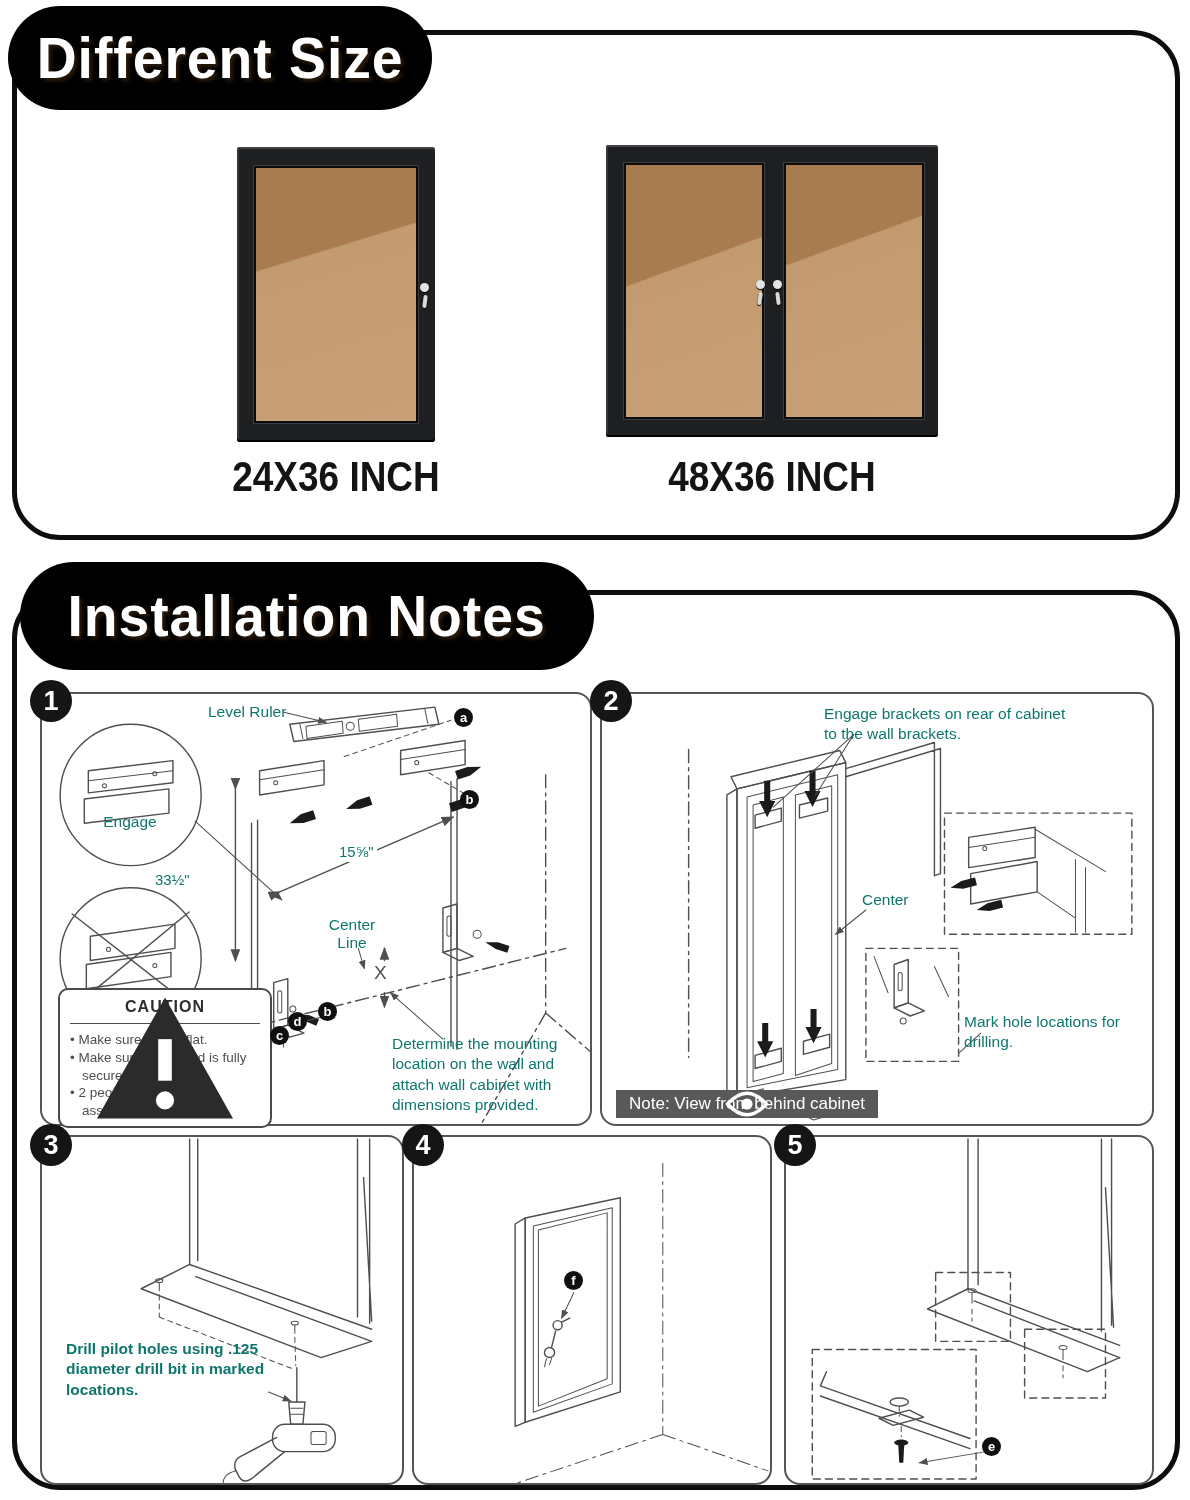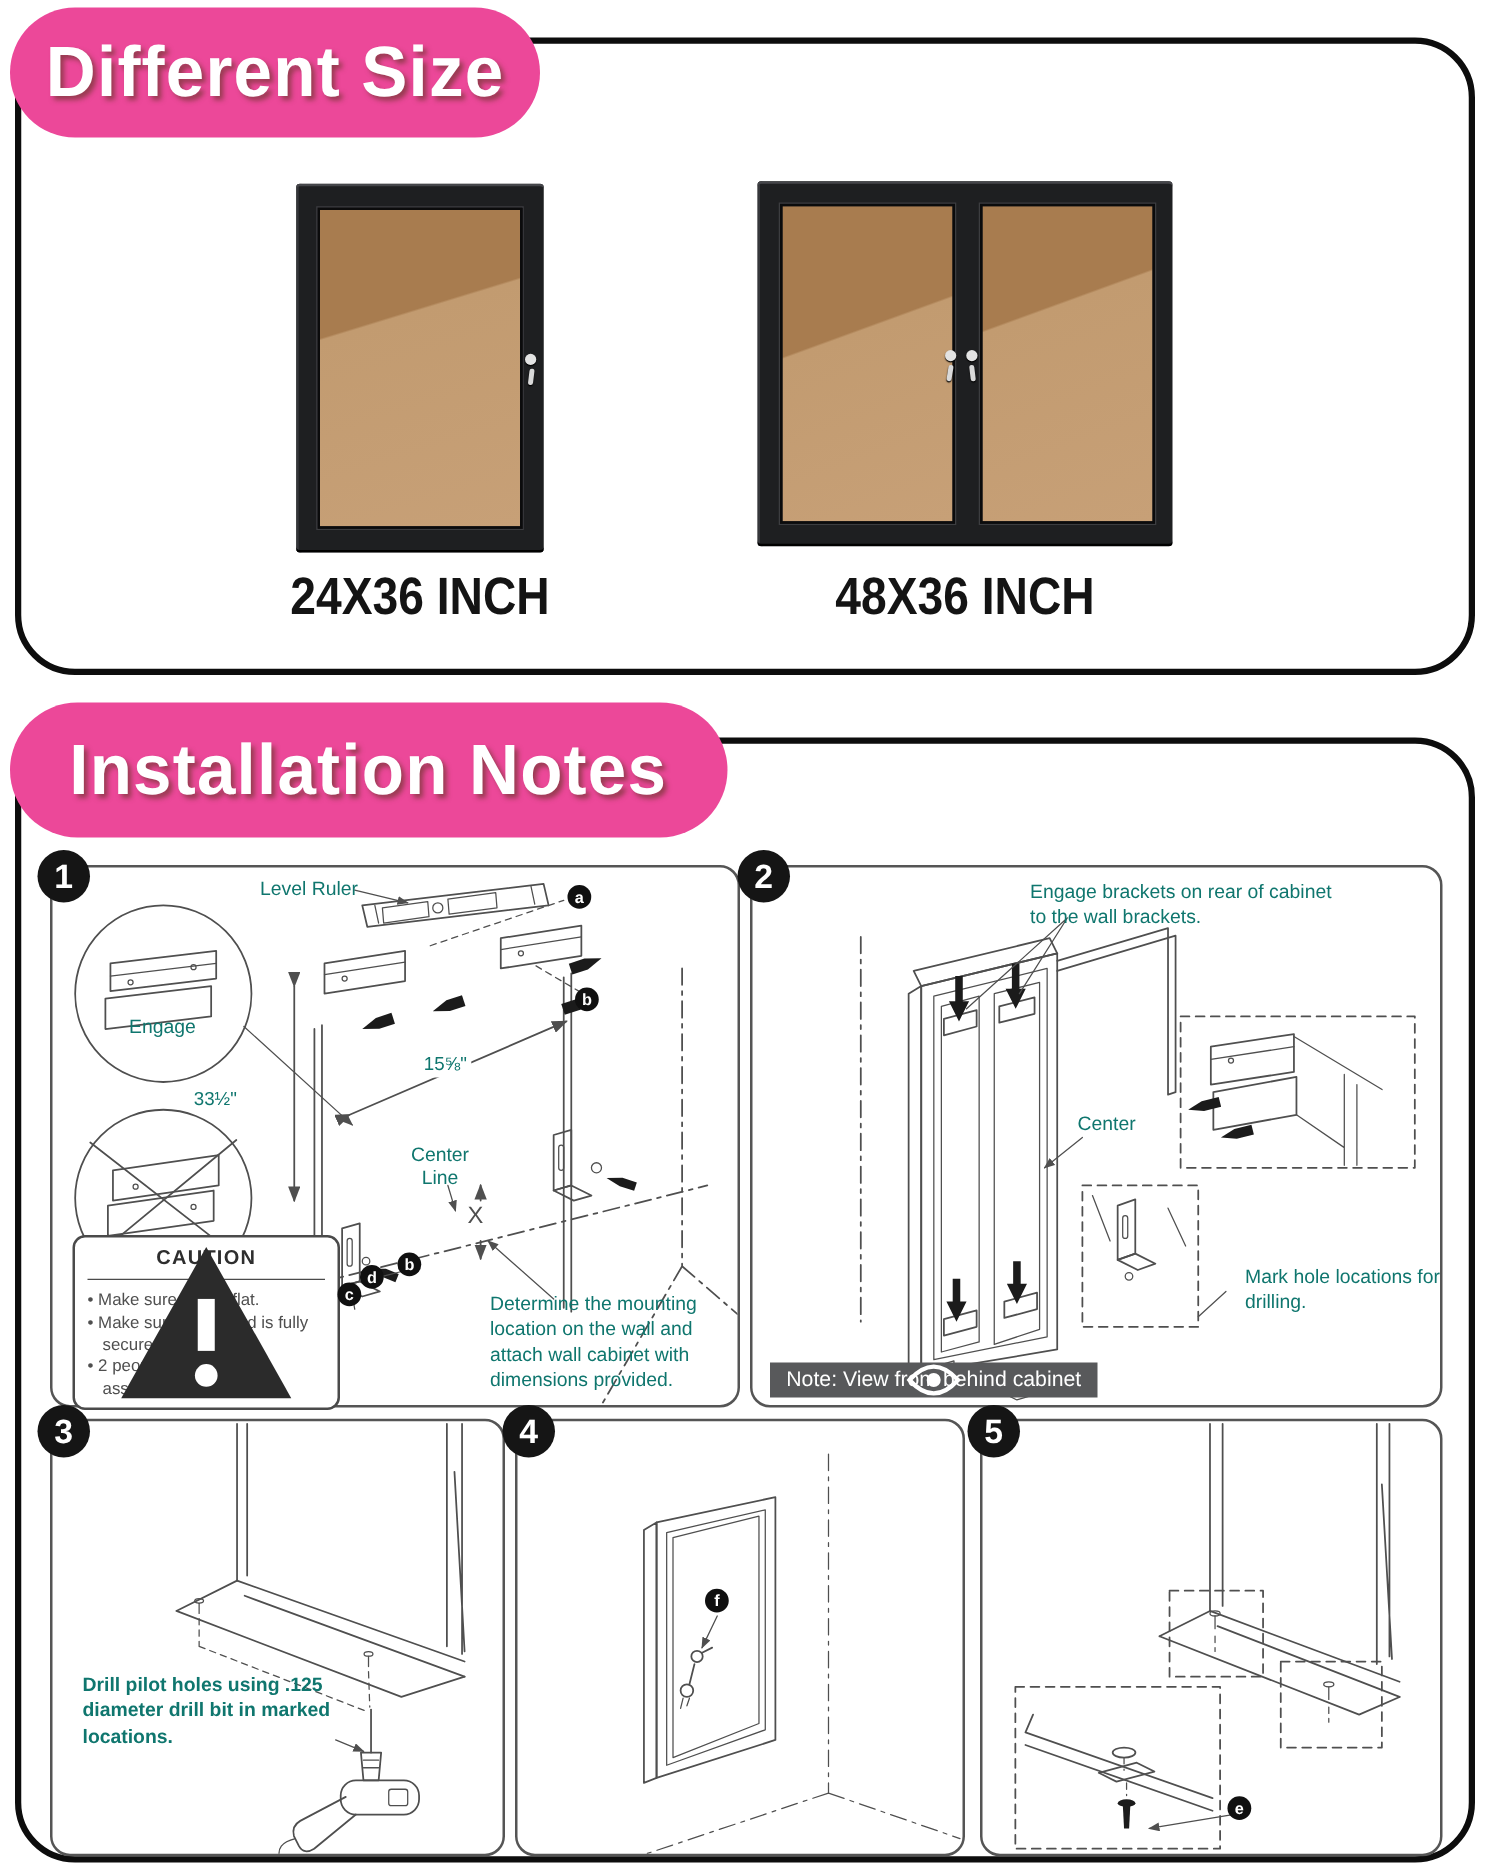--- a/index.html
+++ b/index.html
@@ -4,23 +4,23 @@
 <style>
   html,body{margin:0;padding:0;background:#fff;font-family:"Liberation Sans",sans-serif;}
   .page{position:relative;width:1190px;height:1500px;background:#fff;overflow:hidden;}
 
   
   .section-box{position:absolute;border:5px solid #0d0d0d;border-radius:48px;background:#fff;}
   .box1{left:12px;top:30px;width:1158px;height:500px;}
   .box2{left:12px;top:590px;width:1158px;height:890px;}
 
   
-  .pill{position:absolute;background:#ec4899;border-radius:54px;display:flex;align-items:center;justify-content:center;z-index:5;}
+  .pill{position:absolute;background:#000000;border-radius:54px;display:flex;align-items:center;justify-content:center;z-index:5;}
   .pill1{left:8px;top:6px;width:424px;height:104px;}
-  .pill2{left:8px;top:562px;width:574px;height:108px;}
+  .pill2{left:20px;top:562px;width:574px;height:108px;}
   .pill-text{color:#fff;font-weight:bold;font-size:57px;letter-spacing:1px;white-space:nowrap;
     text-shadow:3px 3px 4px rgba(80,50,20,.55);transform:scaleX(.97);}
 
   
   .board{position:absolute;background:#1e1f21;border-radius:3px;
     box-shadow:inset 0 2px 0 #45464a, inset 0 -2px 0 #000, inset 2px 0 0 #35363a;}
   .board1{left:237px;top:147px;width:198px;height:295px;}
   .board2{left:606px;top:145px;width:332px;height:292px;}
   .cork{position:absolute;border:2px solid #0b0b0c;box-shadow:0 0 0 1px #3c3d40;}
   .board1 .cork{left:17px;top:19px;width:160px;height:253px;
@@ -252,21 +252,21 @@
       <rect class="ln dsh2" x="262" y="252" width="92" height="112"></rect>
       <path class="ln" d="M290,268 L304,263 L304,306 L290,311 Z"></path>
       <rect class="ln thin" x="294" y="276" width="4" height="18" rx="2"></rect>
       <path class="ln" d="M290,311 L304,306 L320,314 L306,319 Z"></path>
       <circle class="ln thin" cx="299" cy="324" r="3"></circle>
       <path class="ln thin" d="M270,260 L284,296 M330,270 L344,300"></path>
       <path class="ln thin" d="M354,356 L376,336"></path>
     </svg>
     <div class="dt" style="left:222px;top:10px;width:250px;">Engage brackets on rear of cabinet to the wall brackets.</div>
     <div class="dt" style="left:260px;top:196px;">Center</div>
-    <div class="dt" style="left:362px;top:318px;width:178px;margin-left:32px;">Mark hole locations for drilling.</div>
+    <div class="dt" style="left:362px;top:318px;width:178px;">Mark hole locations for drilling.</div>
     <div class="banner" style="left:14px;top:396px;">
       <svg width="20" height="13" viewBox="0 0 20 13">
         <path d="M1,6.5 Q10,-3.5 19,6.5 Q10,16.5 1,6.5 Z" fill="none" stroke="#fff" stroke-width="1.6"></path>
         <circle cx="10" cy="6.5" r="2.6" fill="#fff"></circle>
       </svg>
       <span>Note: View from behind cabinet</span>
     </div>
   </div>
 
   <div class="badge" style="left:30px;top:1124px;">3</div>

